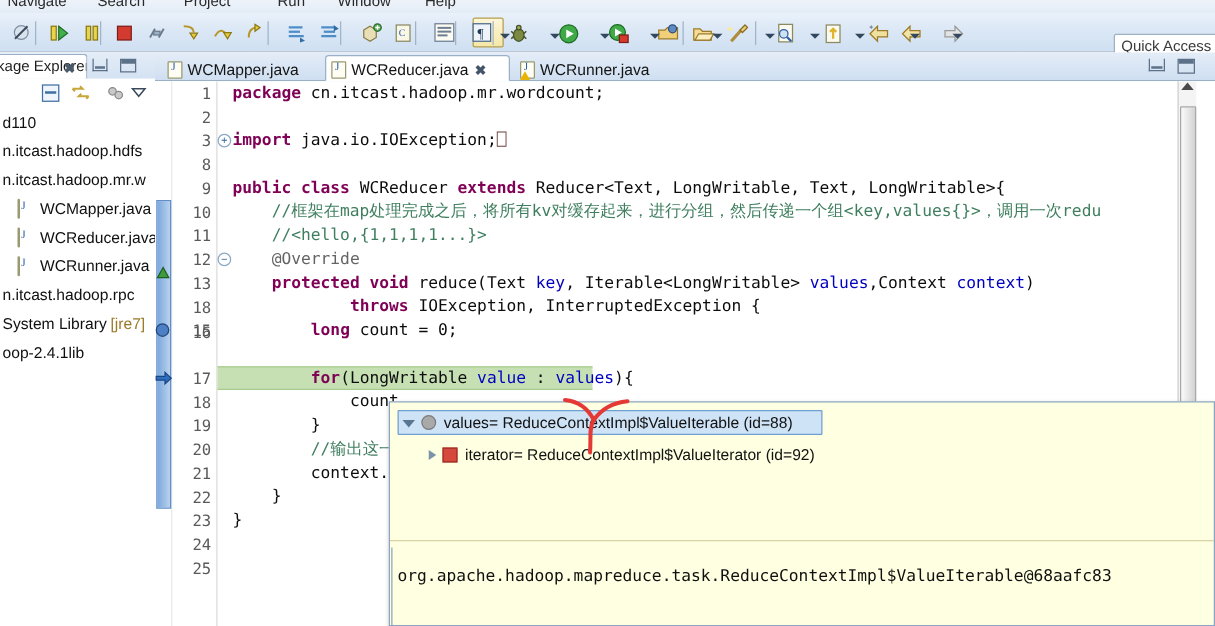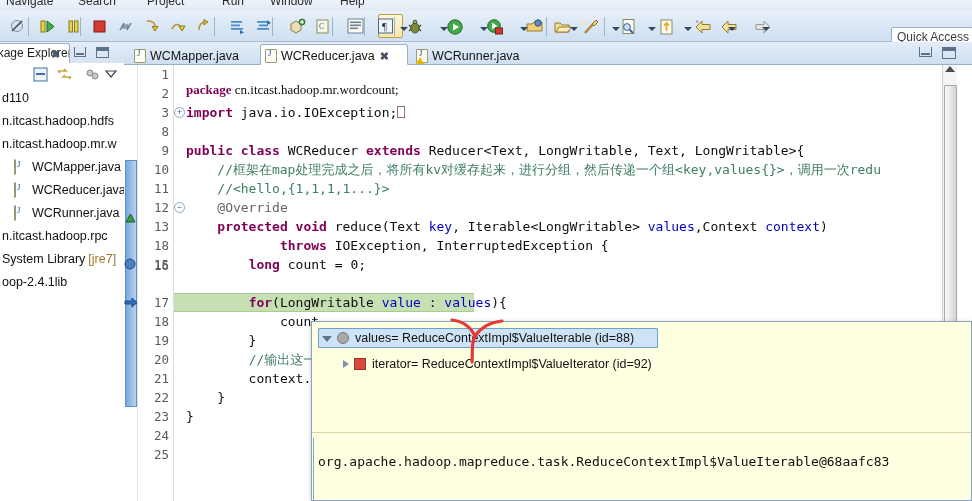--- a/index.html
+++ b/index.html
@@ -640,21 +640,21 @@
           <div class="lnum" style="top: 361px;">24</div>
           <div class="lnum" style="top: 380px;">25</div>
         </div>
       <div id="fold-col">
           <div class="fold plus" style="top: 42px;">+</div>
           <div class="fold minus" style="top: 137px;">−</div>
         </div>
 
       <div class="hl-line" id="hl-line" style="top: 228px; width: 300px;"></div>
       <div class="code-lines" id="code-lines">
-          <div class="cline" style="top: 15px; font-family: Liberation Serif, serif;"><span class="kw">package</span> cn.itcast.hadoop.mr.wordcount;</div>
+          <div class="cline" style="top: 0px;"><span class="kw">package</span> cn.itcast.hadoop.mr.wordcount;</div>
           <div class="cline" style="top: 19px;"></div>
           <div class="cline" style="top: 38px;"><span class="kw">import</span> java.io.IOException;<span class="sfx">⎕</span></div>
           <div class="cline" style="top: 57px;"></div>
           <div class="cline" style="top: 95px;">    <span class="cm">//框架在map处理完成之后，将所有kv对缓存起来，进行分组，然后传递一个组&lt;key,values{}&gt;，调用一次redu</span></div>
           <div class="cline" style="top: 76px;"><span class="kw">public class</span> WCReducer <span class="kw">extends</span> Reducer&lt;Text, LongWritable, Text, LongWritable&gt;{</div>
           <div class="cline" style="top: 114px;">    <span class="cm">//&lt;hello,{1,1,1,1...}&gt;</span></div>
           <div class="cline" style="top: 133px;">    <span class="ann">@Override</span></div>
           <div class="cline" style="top: 152px;">    <span class="kw">protected void</span> reduce(Text <span class="fld">key</span>, Iterable&lt;LongWritable&gt; <span class="fld">values</span>,Context <span class="fld">context</span>)</div>
           <div class="cline" style="top: 171px;">            <span class="kw">throws</span> IOException, InterruptedException {</div>
           <div class="cline" style="top: 190px;">        <span class="kw">long</span> count = 0;</div>

